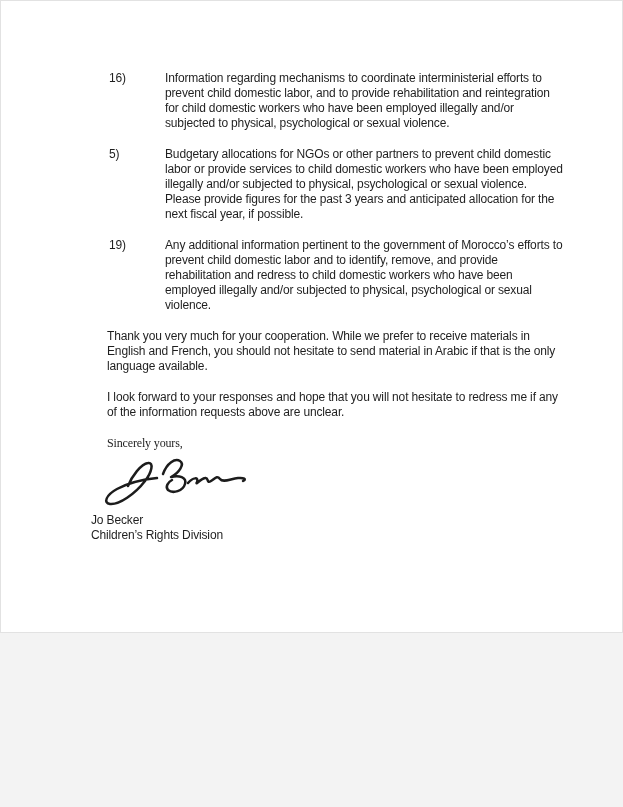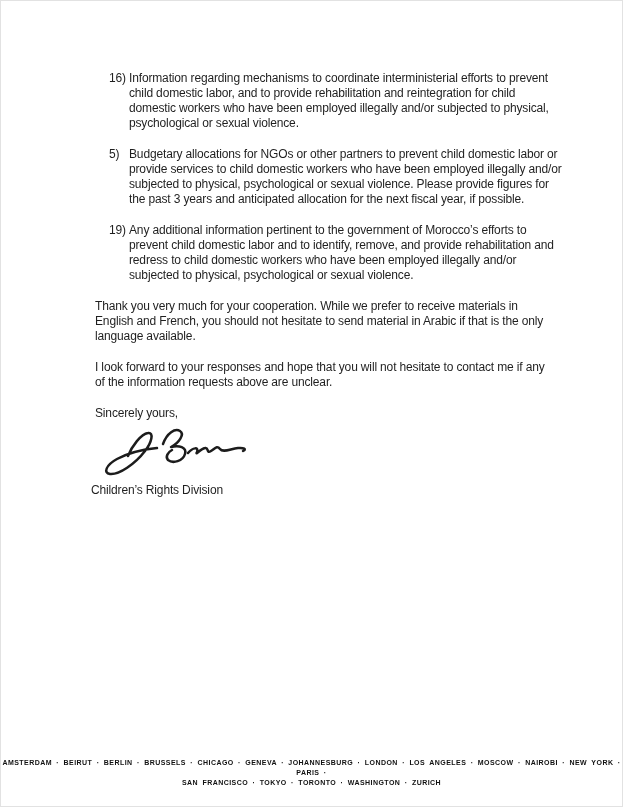--- a/index.html
+++ b/index.html
@@ -1,19 +1,19 @@
 <!DOCTYPE html>
 <html><head>
 <meta charset="utf-8">
 <style>
   html, body { margin: 0; padding: 0; background: #f3f3f3; }
   .page {
     position: relative;
     width: 623px;
-    height: 807px;
+    height: 633px;
     margin: 0 auto;
     background: #ffffff;
     border: 1px solid #e2e2e2;
     box-sizing: border-box;
     overflow: hidden;
     font-family: "Liberation Sans", "DejaVu Sans", sans-serif;
     color: #1f1f1f;
   }
   .letter {
     padding: 70px 0 0 90px;
@@ -25,26 +25,27 @@
     display: flex;
     margin: 0 0 16px 18px;
     width: 454px;
   }
   .item .num {
     flex: 0 0 20px;
   }
   .item .txt {
     flex: 1 1 auto;
     max-width: 434px;
+    margin-left: 36px;
   }
   .para {
-    margin: 0 0 16px 4px;
+    margin: 0 0 16px 16px;
     width: 462px;
   }
-  .closing { margin-bottom: 4px; }
+  .closing { margin-bottom: 4px; font-family: Liberation Serif, serif; }
   .signature {
     margin: 0 0 6px 8px;
     width: 150px;
     height: 52px;
   }
   .signature svg { display: block; width: 150px; height: 52px; }
   .signer div { line-height: 15px; }
   .cities {
     position: absolute;
     left: 0;
@@ -74,34 +75,35 @@
       <span class="num">5)</span>
       <span class="txt">Budgetary allocations for NGOs or other partners to prevent child domestic labor or provide services to child domestic workers who have been employed illegally and/or subjected to physical, psychological or sexual violence. Please provide figures for the past 3 years and anticipated allocation for the next fiscal year, if possible.</span>
     </div>
 
     <div class="item">
       <span class="num">19)</span>
       <span class="txt">Any additional information pertinent to the government of Morocco’s efforts to prevent child domestic labor and to identify, remove, and provide rehabilitation and redress to child domestic workers who have been employed illegally and/or subjected to physical, psychological or sexual violence.</span>
     </div>
 
     <p class="para">Thank you very much for your cooperation. While we prefer to receive materials in English and French, you should not hesitate to send material in Arabic if that is the only language available.</p>
-    <p class="para">I look forward to your responses and hope that you will not hesitate to contact me if any of the information requests above are unclear.</p>
+    <p class="para">I look forward to your responses and hope that you will not hesitate to redress me if any of the information requests above are unclear.</p>
     <p class="para closing">Sincerely yours,</p>
 
     <div class="signature">
       <svg viewBox="0 0 300 104" xmlns="http://www.w3.org/2000/svg" aria-hidden="true">
         <g fill="none" stroke="#1c1c1c" stroke-width="5" stroke-linecap="round" stroke-linejoin="round">
           <path d="M58,62 C66,42 84,18 98,16 C110,14 106,34 92,52 C72,78 40,100 22,98 C8,96 14,80 36,68 C62,54 96,48 116,46"></path>
           <path d="M128,38 C136,16 152,6 162,12 C172,18 160,36 144,44 C160,40 176,44 172,58 C168,72 148,78 138,70 C132,64 138,54 146,50"></path>
           <path d="M178,56 C188,44 200,44 196,54 C192,62 202,48 212,46 C220,44 214,58 224,52 C232,47 236,40 242,48 C248,56 262,48 278,46 C290,45 296,48 288,52"></path>
         </g>
       </svg>
     </div>
 
     <div class="signer">
+      <div>Jo Becker</div>
       <div>Children’s Rights Division</div>
     </div>
 
   </main>
 
   <footer class="cities">
     <div>AMSTERDAM · BEIRUT · BERLIN · BRUSSELS · CHICAGO · GENEVA · JOHANNESBURG · LONDON · LOS ANGELES · MOSCOW · NAIROBI · NEW YORK · PARIS ·</div>
     <div>SAN FRANCISCO · TOKYO · TORONTO · WASHINGTON · ZURICH</div>
   </footer>
 </div>

